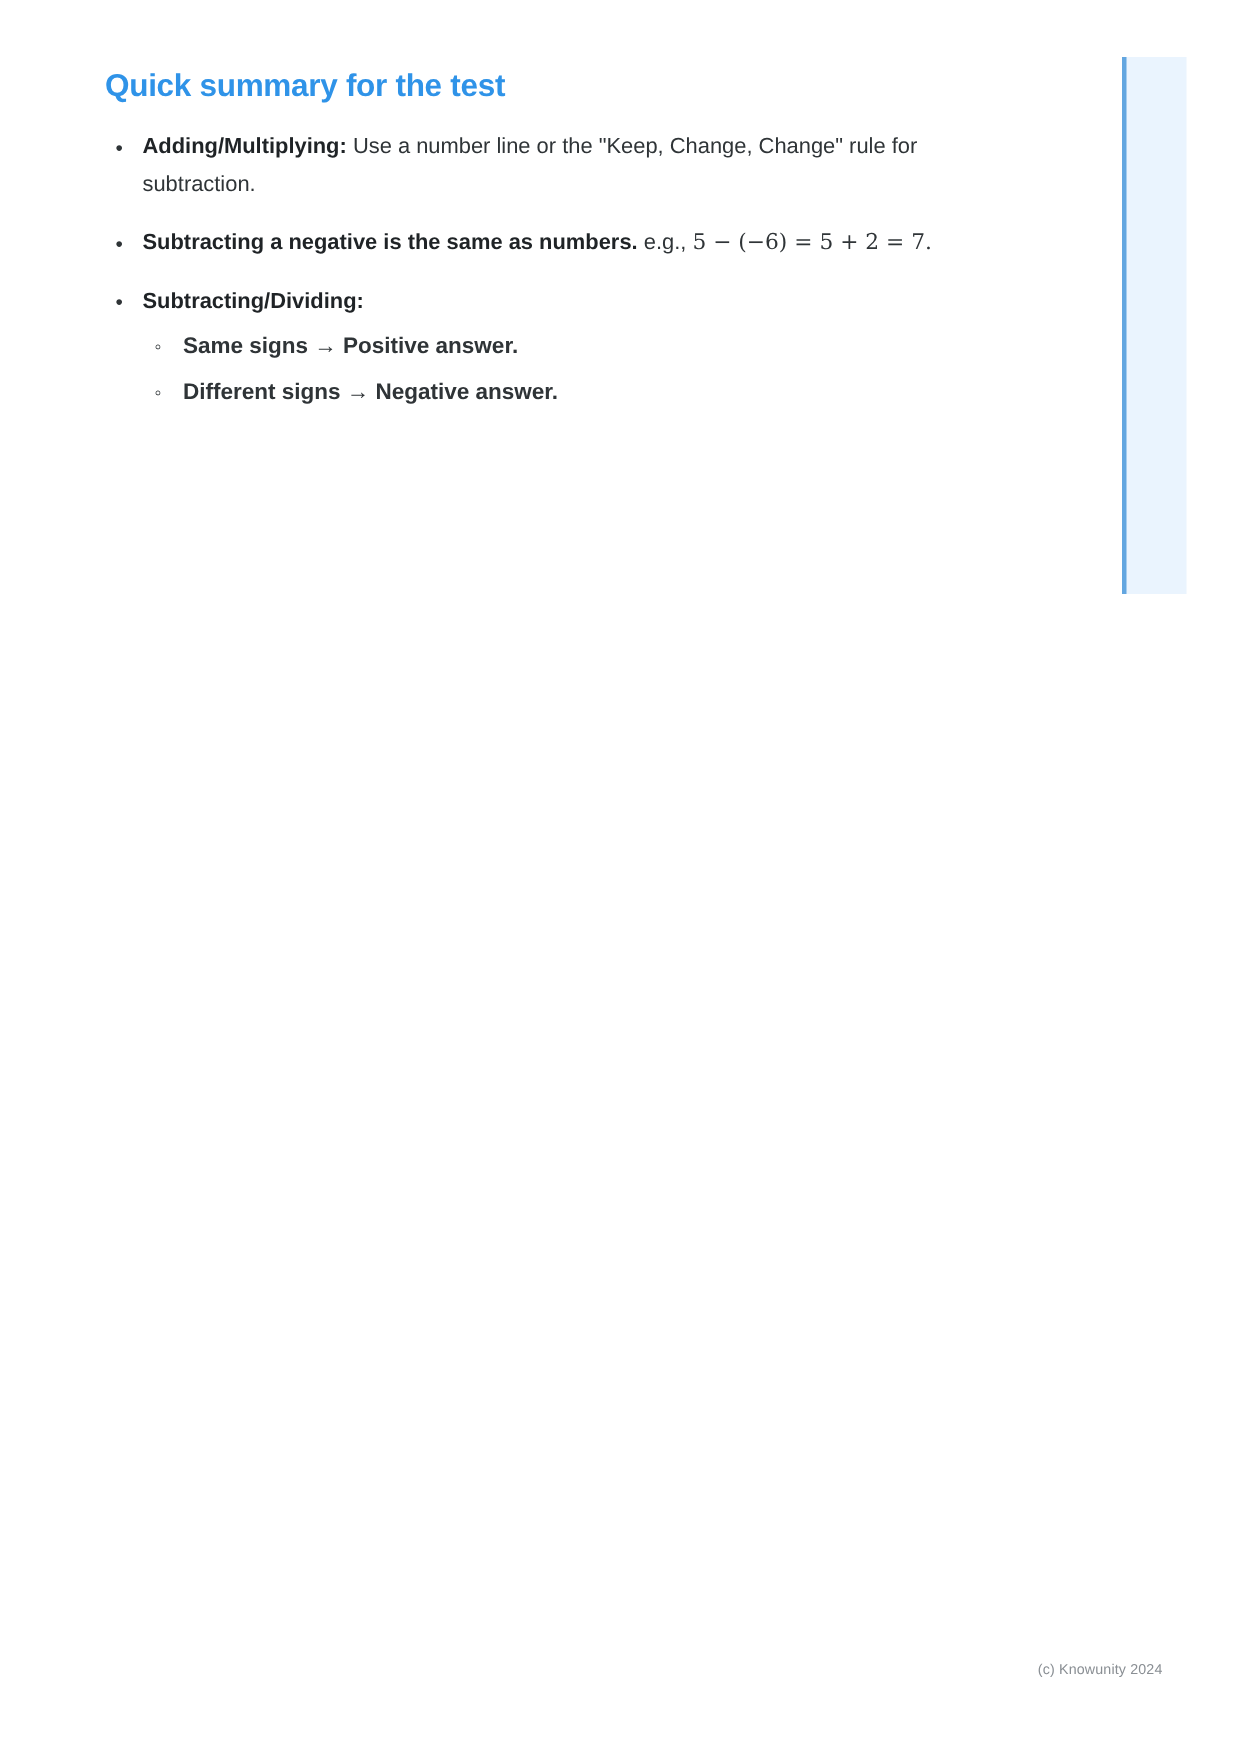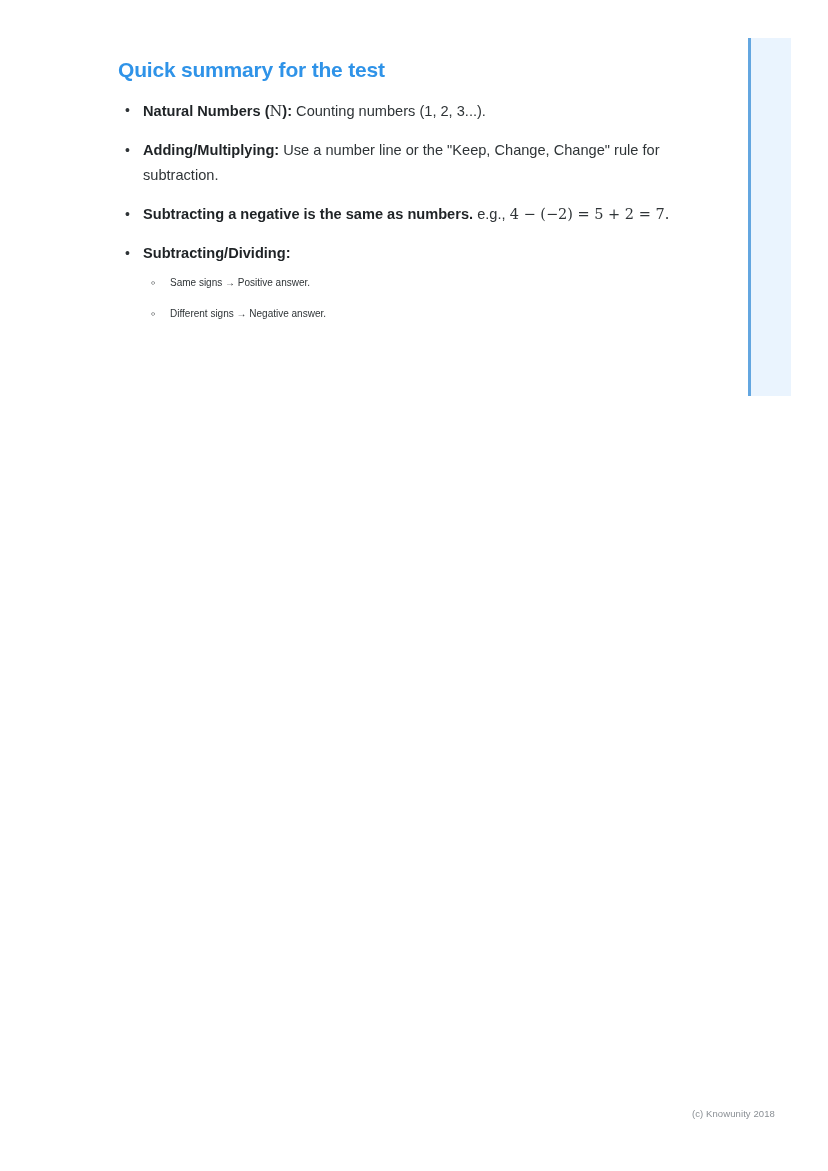--- a/index.html
+++ b/index.html
@@ -35,23 +35,22 @@
     left: 0;
     top: 0;
     width: 3px;
     height: 100%;
     background: #63a6e0;
   }
 
   .content {
     position: absolute;
     left: 70px;
-    top: 56px;
+    top: 44px;
     width: 600px;
-    margin-left: 48px;
   }
 
   h1.title {
     font-size: 21px;
     line-height: 28px;
     font-weight: bold;
     color: #2f93e8;
     margin: 0 0 14px 0;
     letter-spacing: -0.2px;
   }
@@ -92,24 +91,24 @@
 
   ul.sub {
     list-style: none;
     margin: 6px 0 0 0;
     padding: 0;
   }
   ul.sub > li {
     position: relative;
     padding-left: 27px;
     margin-bottom: 9px;
-    font-size: 10px;
+    font-size: 15px;
     line-height: 22px;
     color: #2f3437;
-    font-weight: normal;
+    font-weight: bold;
   }
   ul.sub > li::before {
     content: "\25E6";
     position: absolute;
     left: 8px;
     top: 0;
     font-size: 13px;
     line-height: 22px;
     color: #2f3437;
   }
@@ -131,43 +130,39 @@
   <div class="side-panel">
     <div class="side-panel-bar"></div>
   </div>
 
   <div class="content">
 
     <h1 class="title">Quick summary for the test</h1>
 
     <ul class="bullets">
 
-      <li>
-        <span class="b">Natural Numbers (</span><span class="mathvar">N</span><span class="b">):</span>
-        <span>Counting numbers (1, 2, 3...).</span>
-      </li>
 
 
       <li>
         <span class="b">Adding/Multiplying:</span>
         <span>Use a number line or the "Keep, Change, Change" rule for subtraction.</span>
       </li>
 
       <li>
         <span class="b">Subtracting a negative is the same as numbers.</span>
         <span>e.g.,</span>
-        <span class="mathexpr">4 − (−2) = 5 + 2 = 7.</span>
+        <span class="mathexpr">5 − (−6) = 5 + 2 = 7.</span>
       </li>
 
       <li>
         <span class="b">Subtracting/Dividing:</span>
         <ul class="sub">
           <li>Same signs → Positive answer.</li>
           <li>Different signs → Negative answer.</li>
         </ul>
       </li>
 
     </ul>
   </div>
 
-  <div class="footer">(c) Knowunity 2018</div>
+  <div class="footer">(c) Knowunity 2024</div>
 
 </div>
 
 </body></html>

